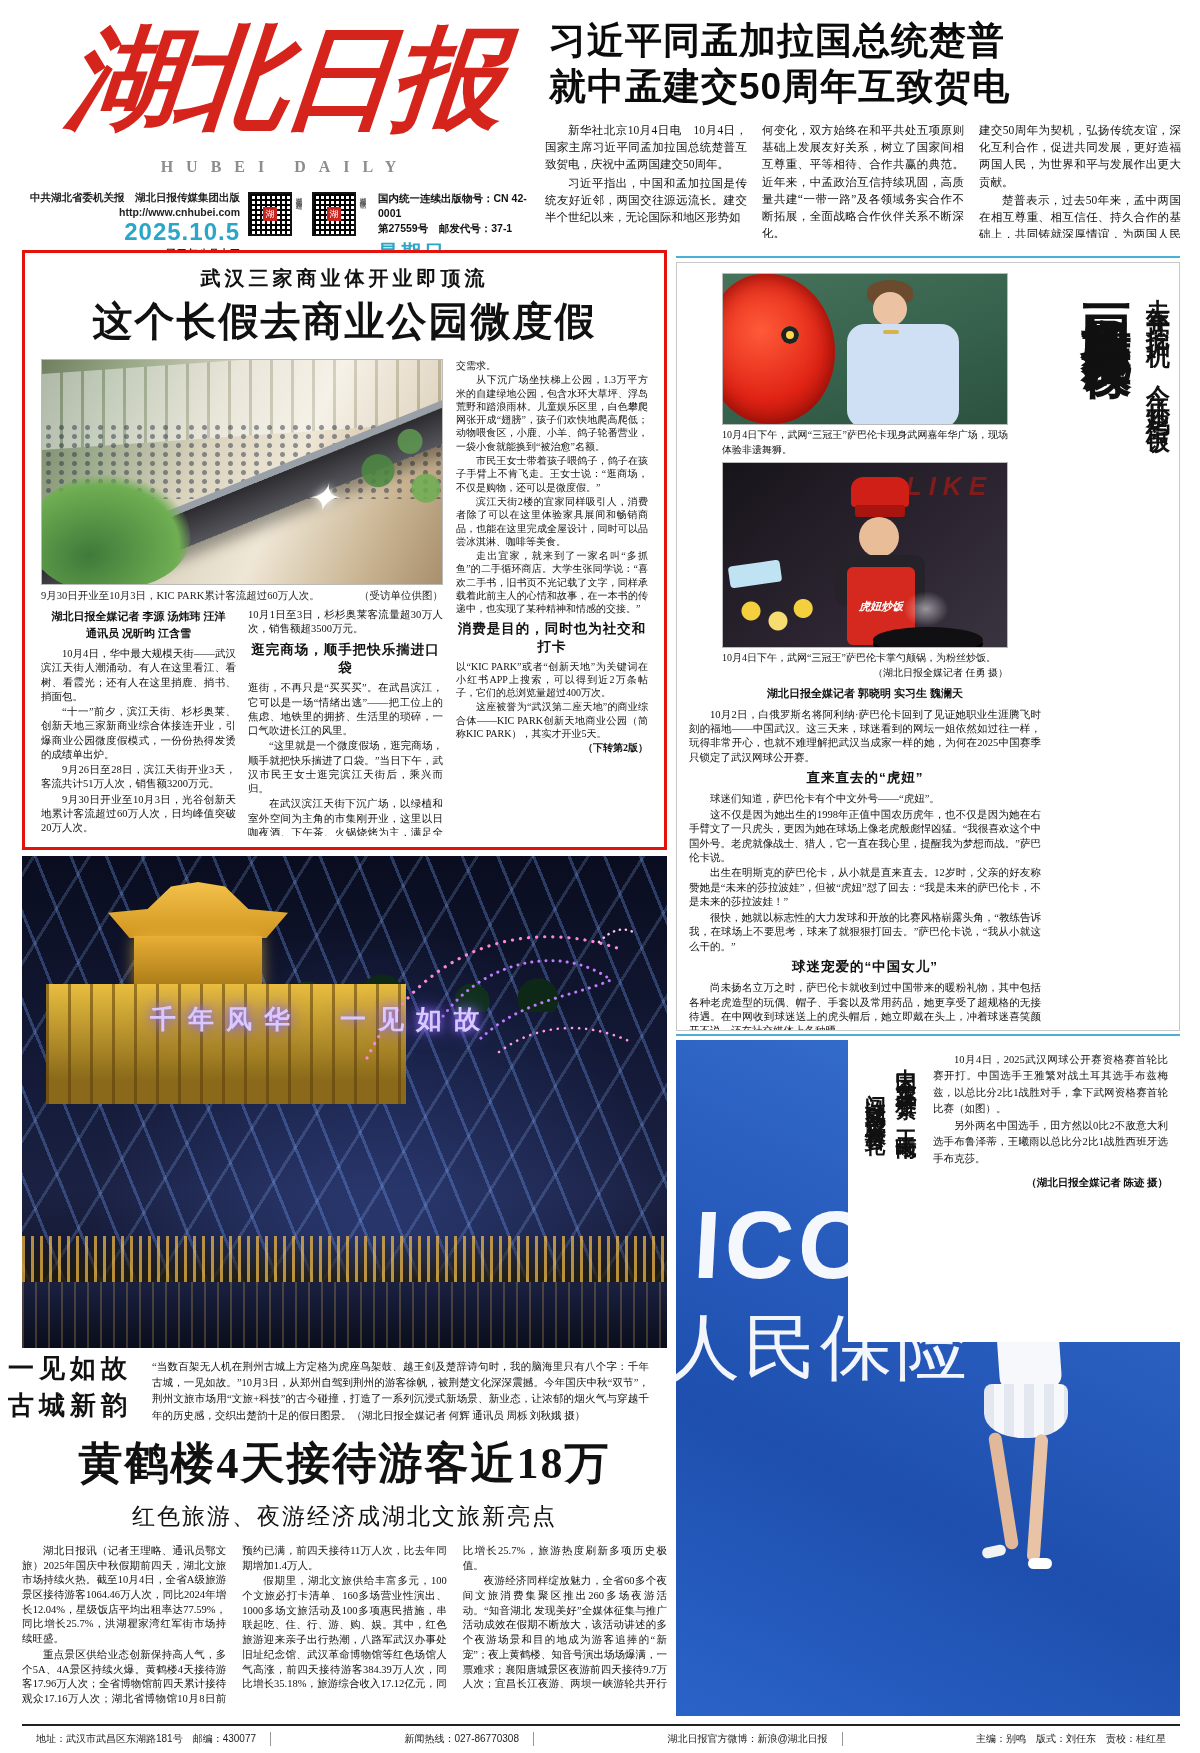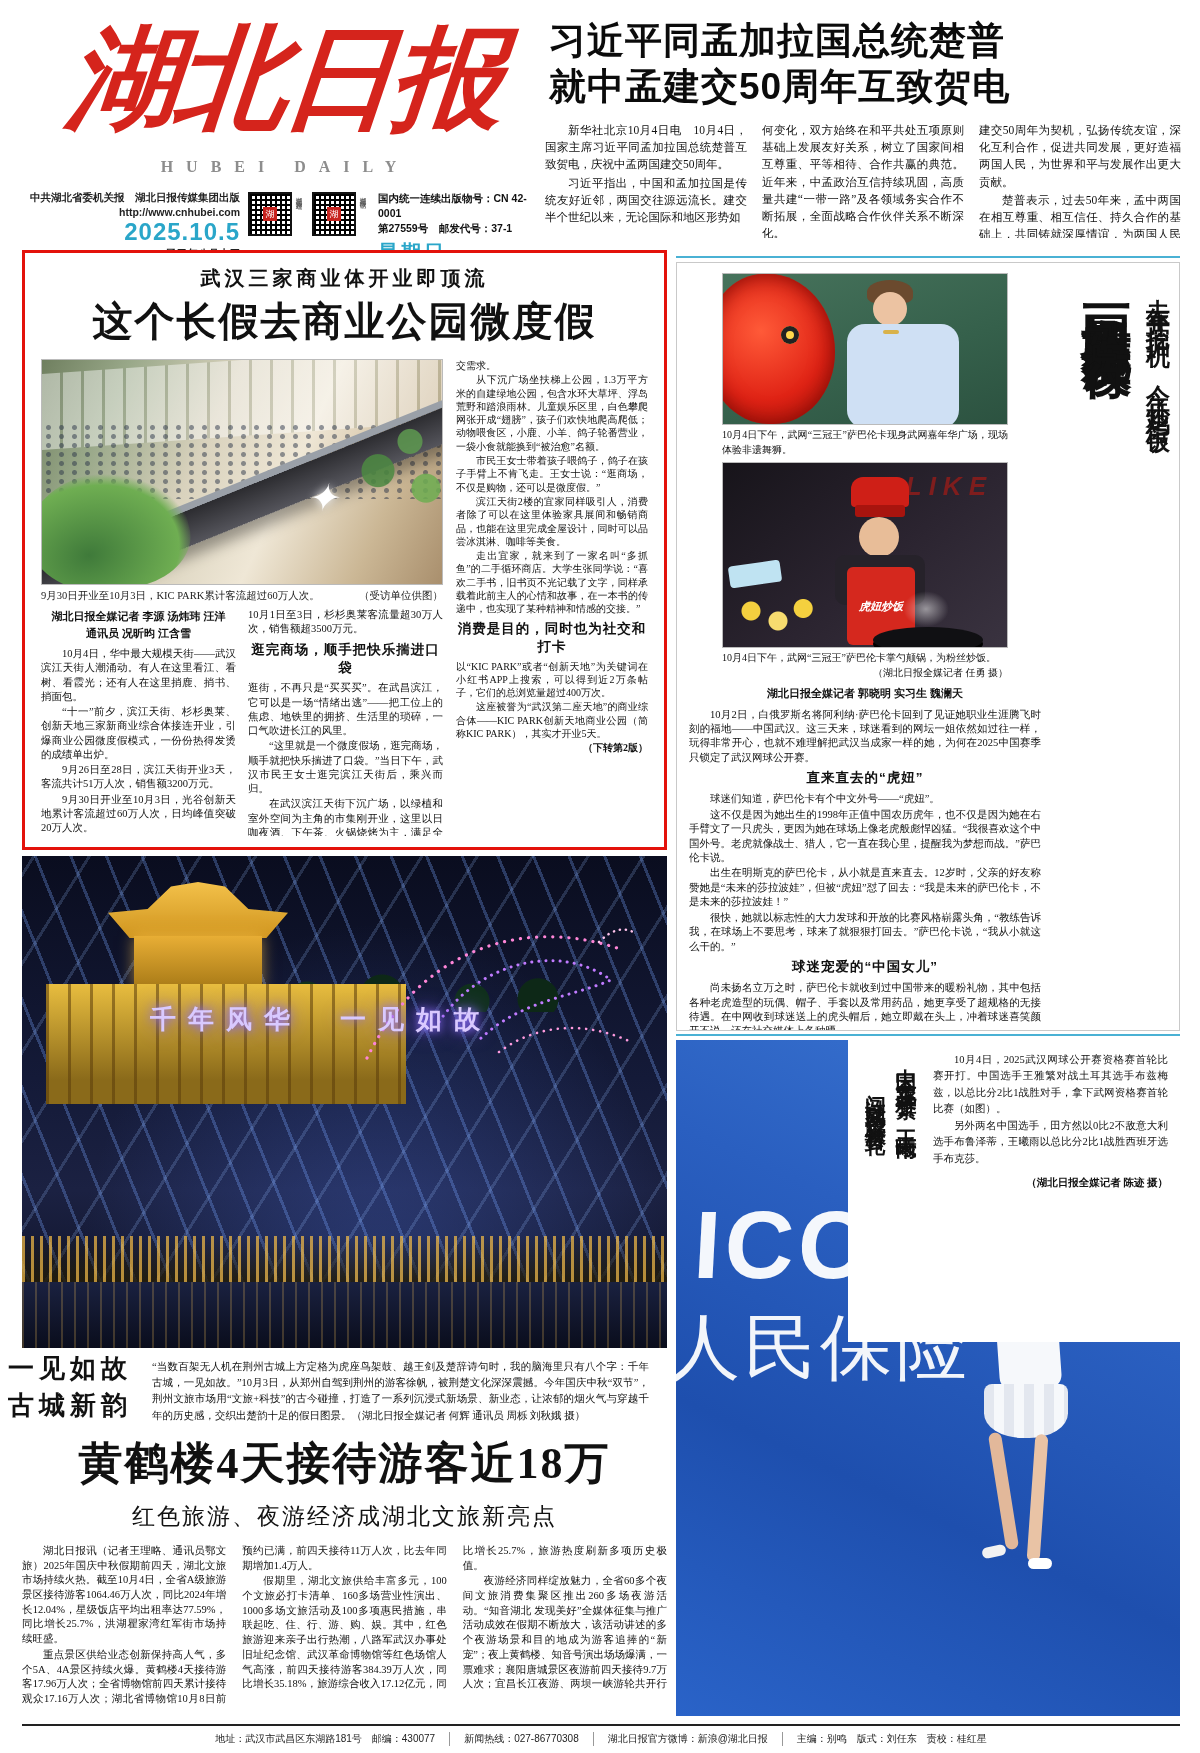--- a/index.html
+++ b/index.html
@@ -138,21 +138,21 @@
   .tn-shoe1{position:absolute;right:88px;top:408px;width:24px;height:11px;background:#fff;border-radius:6px;}
   .tn-shoe2{position:absolute;right:134px;top:396px;width:24px;height:11px;background:#f2f2f2;border-radius:6px;transform:rotate(-12deg);}
   .tn-box{position:absolute;right:0;top:0;width:332px;height:302px;background:#fff;padding:12px 12px 10px;display:flex;gap:12px;}
   .tn-heads{writing-mode:vertical-rl;font-weight:900;font-size:21px;letter-spacing:5px;line-height:1.45;}
   .tn-h2{padding-top:26px;}
   .tn-body{flex:1;font-family:"Liberation Serif",serif;font-size:10.5px;line-height:1.55;text-align:justify;}
   .tn-credit{text-align:right;font-weight:700;text-indent:0;margin-top:8px;}
 
   
   .footer{position:absolute;left:22px;top:1724px;width:1158px;border-top:2px solid #222;padding-top:6px;
-          font-size:10px;color:#222;display:flex;justify-content:center;gap:0;}
+          font-size:10px;color:#222;display:flex;justify-content:space-between;gap:0;}
   .footer span{padding:0 14px;border-right:1px solid #999;}
   .footer span:last-child{border-right:none;}
 
   
   .mall-bg{position:absolute;inset:0;background:linear-gradient(115deg,#6f7f5f,#9aa98a 18%,#d9d2bd 40%,#efe7d6 60%,#cbb795 82%,#a98f6d);}
   .m-glass{position:absolute;left:0;top:0;width:100%;height:34%;transform:skewY(-4deg);opacity:.8;
       background:repeating-linear-gradient(90deg,rgba(255,255,255,.55) 0 18px,rgba(150,160,140,.4) 18px 21px);}
   .m-crowd{position:absolute;left:0;top:28%;width:100%;height:34%;opacity:.55;
       background-image:radial-gradient(circle 2px,rgba(40,50,70,.9) 0 2px,transparent 3px);background-size:13px 9px;}
   .m-esc{position:absolute;left:-12%;top:56%;width:130%;height:34px;transform:rotate(-22deg);

